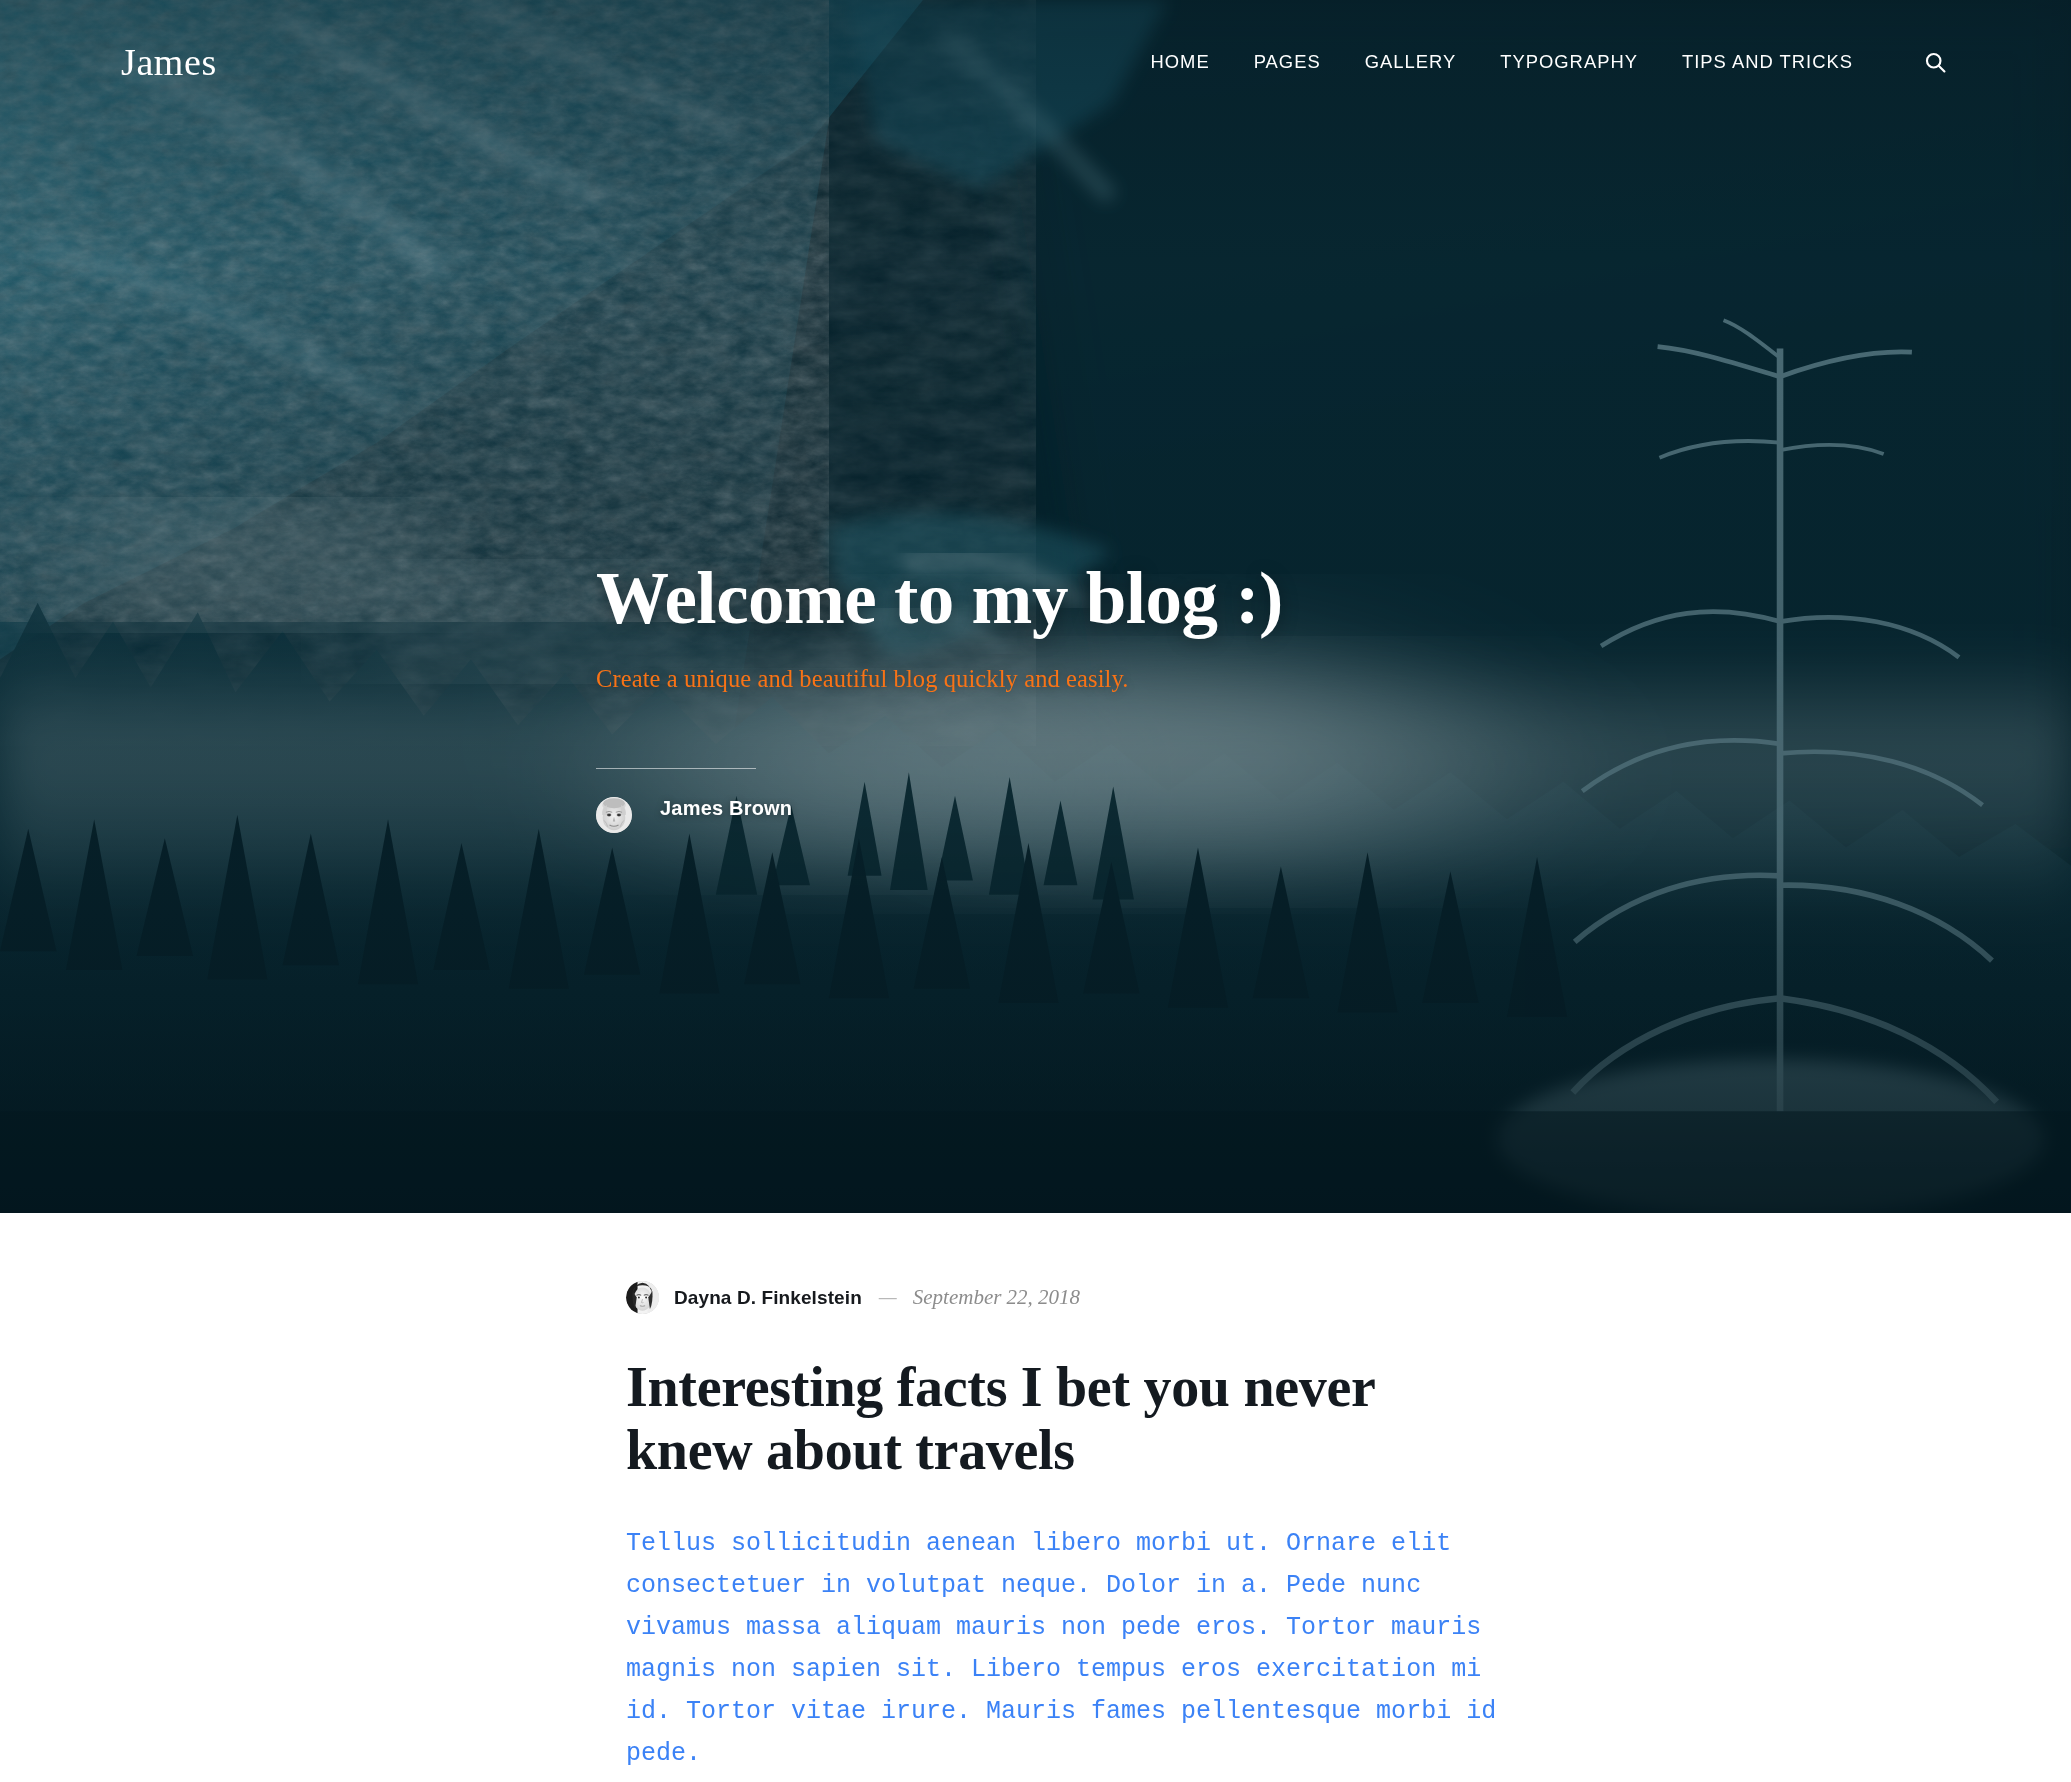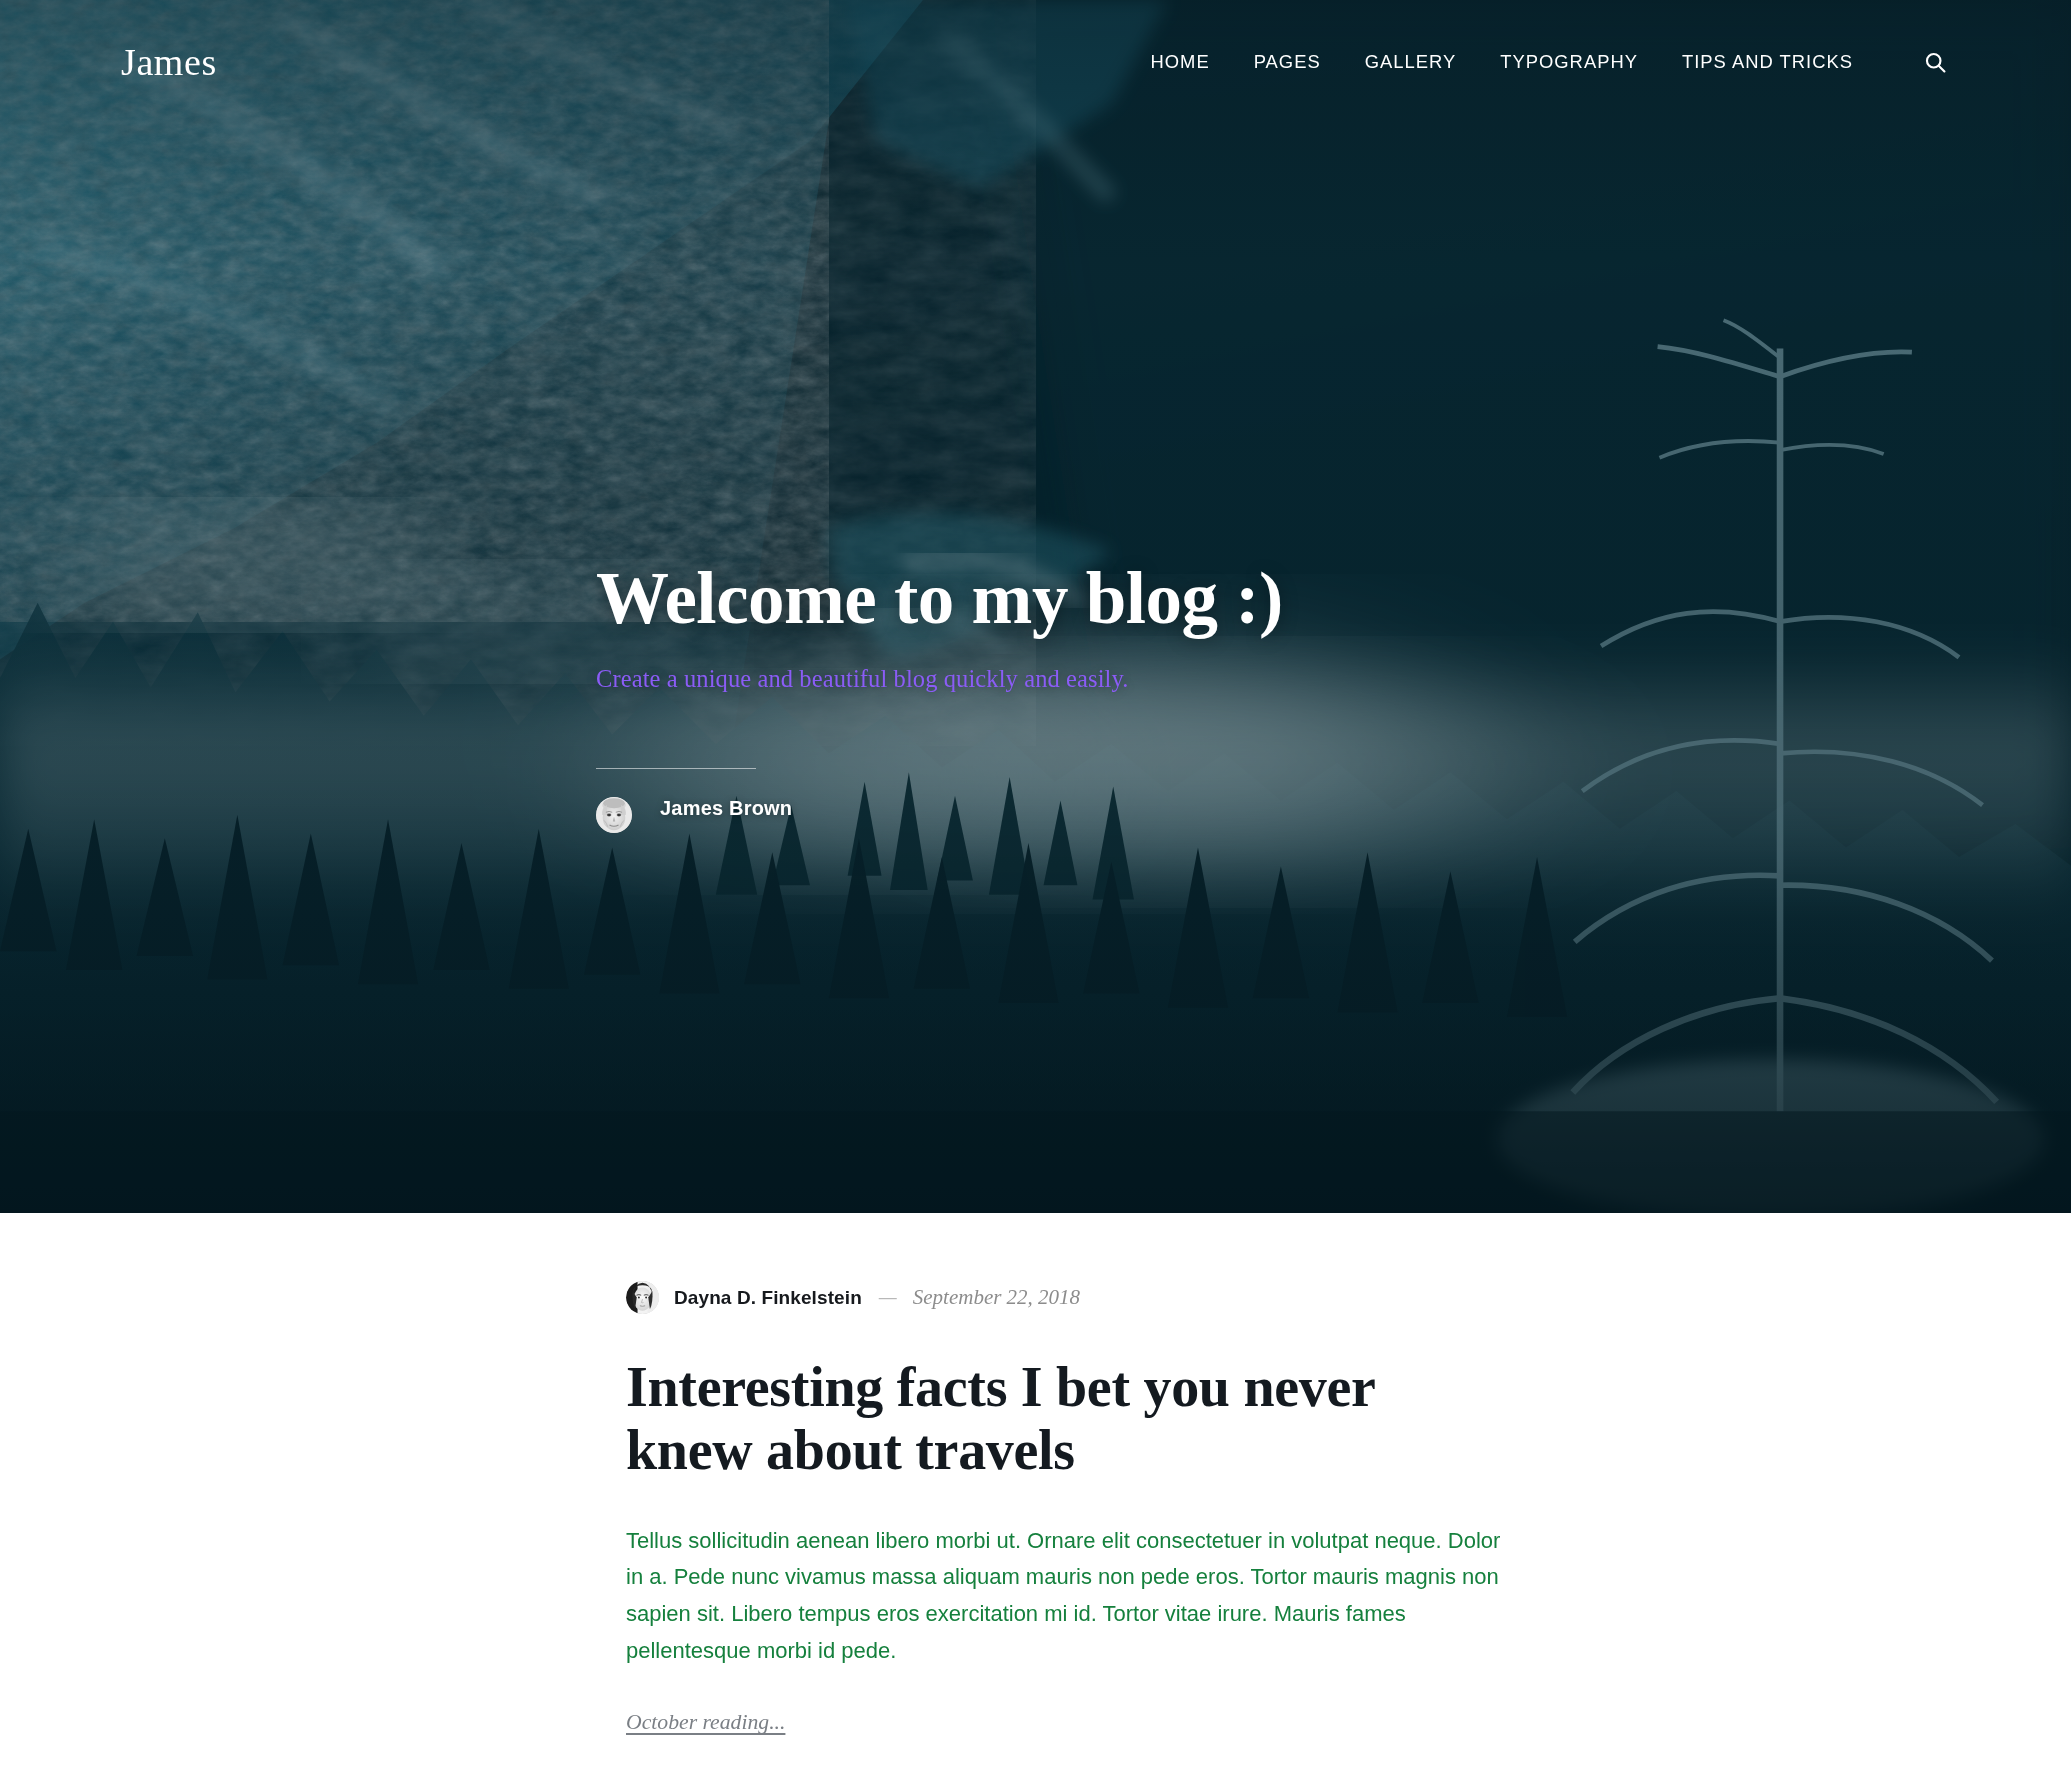--- a/index.html
+++ b/index.html
@@ -55,21 +55,21 @@
   .hero-title {
     font-family:"Liberation Serif", serif;
     font-weight:700; font-size:73px; line-height:1.06;
     color:#ffffff; letter-spacing:-0.5px;
     text-shadow:0 1.9px 17px rgba(0,0,0,.34);
     margin-bottom:24.5px;
   }
   .hero-sub {
     font-family:"Liberation Serif", serif;
     font-size:24.5px; line-height:1.4; font-weight:400;
-    color:#8b5cf6; letter-spacing:0.1px;
+    color:#f97316; letter-spacing:0.1px;
     text-shadow:0 0.9px 9.4px rgba(0,0,0,.36);
   }
   .hero-rule {
     width:160px; height:0.9px; background:rgba(255,255,255,.55);
     margin:72px 0 0 0;
   }
   .hero-author {
     display:flex; align-items:flex-start; gap:28px; margin-top:28px;
   }
   .hero-author .author-name {
@@ -97,22 +97,22 @@
     font-family:"Liberation Serif", serif;
     font-style:italic; font-size:21px; color:#8c8c8c;
   }
   .post-title {
     font-family:"Liberation Serif", serif;
     font-weight:700; font-size:56px; line-height:1.13;
     color:#141a20; letter-spacing:-0.3px;
     max-width:810px; margin-bottom:40px;
   }
   .post-body {
-    font-family:Liberation Sans, sans-serif;
-    font-size:22px; line-height:1.68; color:#15803d;
+    font-family:Liberation Mono, monospace;
+    font-size:25px; line-height:1.68; color:#3b82f6;
     max-width:885px; margin-bottom:40px;
   }
   .continue-link {
     font-family:"Liberation Serif", serif;
     font-style:italic; font-size:21.7px; color:#7a7f85;
     text-decoration:underline; text-underline-offset:3.8px;
     display:inline-block;
   }
 </style>
 </head>

